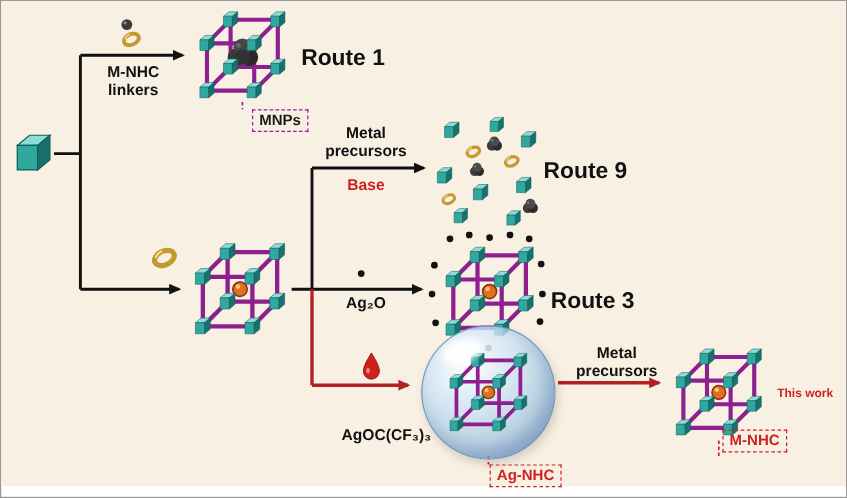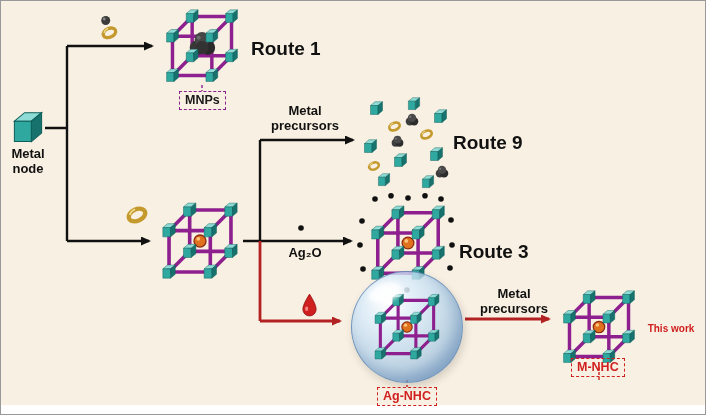--- a/index.html
+++ b/index.html
@@ -27,20 +27,21 @@
   }
   .route { font-size:19px; text-align:left; white-space:nowrap; }
   .redtext { color:var(--accent_red,#d01f1f); }
   .tagbox {
     position:absolute;
     font-size:12.5px; font-weight:700; line-height:1.2;
     padding:1px 5px;
     border:1.6px dashed var(--purple,#8e1f8e);
     color:#1a1a1a; white-space:nowrap;
     background:transparent;
+    margin-left:31px;
   }
   .tagbox.redtag { border-color:var(--accent_red,#d01f1f); color:var(--accent_red,#d01f1f); }
   .connectors { position:absolute; left:0; top:0; }
   .ln-k line, .ln-k path { stroke:var(--ink,#111); stroke-width:2.4; fill:none; }
   .ln-r line, .ln-r path { stroke:var(--arrow_red,#b22222); stroke-width:2.8; fill:none; }
   .tick-p { stroke:var(--purple,#8e1f8e); stroke-width:1.4; stroke-dasharray:3 2; }
   .tick-r { stroke:var(--accent_red,#d01f1f); stroke-width:1.4; stroke-dasharray:3 2; }
   .dot { fill:var(--ink,#111); }
   .bubble {
     position:absolute;
@@ -149,42 +150,43 @@
     </g>
     <circle class="dot" cx="300" cy="227" r="2.8"></circle>
     <line class="tick-p" x1="201" y1="84" x2="201" y2="90"></line>
     <line class="tick-r" x1="406" y1="379" x2="406" y2="386"></line>
     <line class="tick-r" x1="598" y1="366" x2="598" y2="379"></line>
   </svg>
 
   <svg class="abs" style="left:10px;top:110px" width="34" height="34" viewBox="0 0 20 20">
     <use href="#cubelet" width="20" height="20"></use>
   </svg>
-  <div class="lbl" style="left:1px;top:146px;width:52px">Metal node</div>
 
   <svg class="abs" style="left:94px;top:12px" width="30" height="30" viewBox="0 0 28 28">
     <use href="#ring" x="5" y="10" width="17" height="17"></use>
     <circle cx="10" cy="7" r="4.2" fill="#3b3b3b"></circle>
     <circle cx="8.6" cy="5.6" r="1.3" fill="#8a8a8a"></circle>
   </svg>
+  <div class="lbl" style="left:68px;top:52px;width:84px">M-NHC linkers</div>
 
   <svg class="abs" style="left:160px;top:4px" width="82" height="82" viewBox="0 0 100 100">
     <use href="#fw-dark" width="100" height="100"></use>
   </svg>
   <div class="tagbox abs" style="left:178px;top:90px">MNPs</div>
   <div class="lbl route" style="left:250px;top:37px">Route 1</div>
 
   <svg class="abs" style="left:156px;top:197px" width="86" height="86" viewBox="0 0 100 100">
     <use href="#fw-orange" width="100" height="100"></use>
   </svg>
   <svg class="abs" style="left:124px;top:202px" width="24" height="24" viewBox="0 0 20 20">
     <use href="#ring" width="20" height="20"></use>
   </svg>
 
   <div class="lbl" style="left:260px;top:103px;width:88px">Metal precursors</div>
+  <div class="lbl redtext" style="left:260px;top:146px;width:88px">Base</div>
   <svg class="abs" style="left:362px;top:96px" width="88" height="94" viewBox="0 0 88 94">
     <use href="#cubelet" x="6" y="4" width="15" height="15"></use>
     <use href="#cubelet" x="44" y="0" width="14" height="14"></use>
     <use href="#cubelet" x="70" y="12" width="15" height="15"></use>
     <use href="#cubelet" x="0" y="42" width="15" height="15"></use>
     <use href="#cubelet" x="30" y="56" width="15" height="15"></use>
     <use href="#cubelet" x="66" y="50" width="15" height="15"></use>
     <use href="#cubelet" x="14" y="76" width="14" height="14"></use>
     <use href="#cubelet" x="58" y="78" width="14" height="14"></use>
     <use href="#ring" x="24" y="22" width="15" height="15"></use>
@@ -213,20 +215,21 @@
         <circle cx="93" cy="75" r="2.8"></circle>
       <circle cx="50" cy="97" r="2.8"></circle>
     </g>
   </svg>
   <div class="lbl route" style="left:458px;top:240px">Route 3</div>
 
   <svg class="abs" style="left:299px;top:292px" width="19" height="25" viewBox="0 0 20 26">
     <path d="M10,1 C7,6 3,12.5 3,17 a7,7 0 0 0 14,0 C17,12.5 13,6 10,1 Z" style="fill:var(--accent_red,#d01f1f)" stroke="#8e0e0e" stroke-width="0.8"></path>
     <ellipse cx="7" cy="16.5" rx="1.6" ry="2.4" fill="#ff9f9f" opacity="0.8"></ellipse>
   </svg>
+  <div class="lbl" style="left:260px;top:355px;width:122px">AgOC(CF₃)₃</div>
 
   <div class="bubble" style="left:350px;top:270px">
     <svg width="74" height="74" viewBox="0 0 100 100">
       <use href="#fw-orange" width="100" height="100"></use>
     </svg>
     <div class="bubble-shine"></div>
   </div>
   <div class="tagbox redtag abs" style="left:376px;top:386px">Ag-NHC</div>
 
   <div class="lbl" style="left:466px;top:286px;width:94px">Metal precursors</div>

